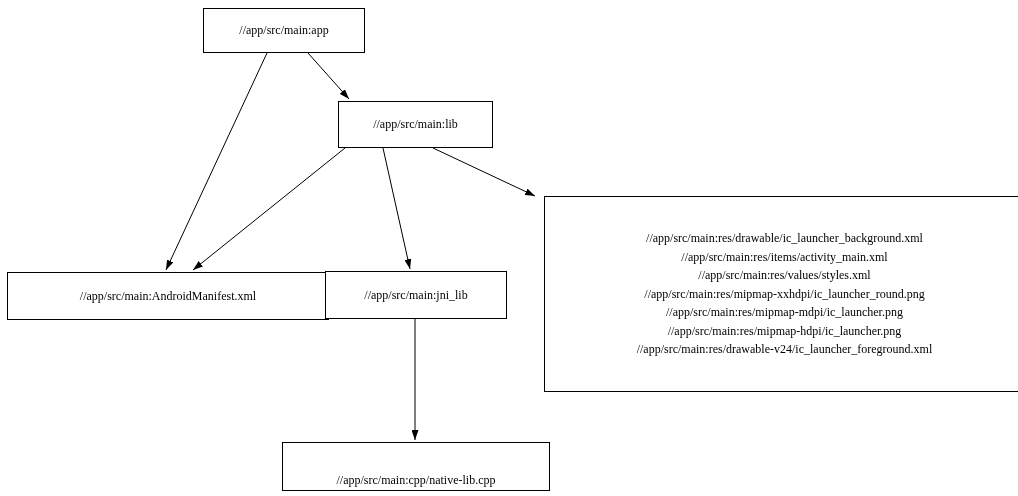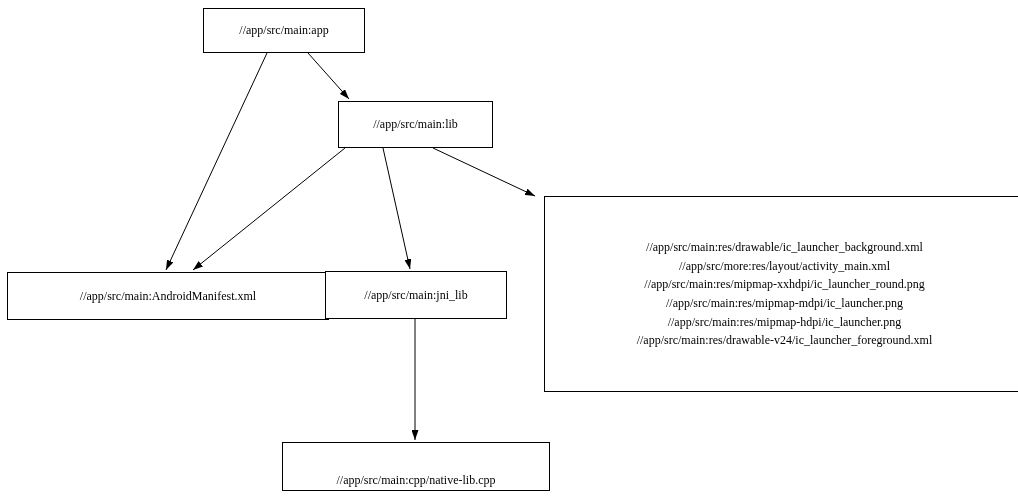--- a/index.html
+++ b/index.html
@@ -70,21 +70,22 @@
   <div class="node node-manifest">
     <span>//app/src/main:AndroidManifest.xml</span>
   </div>
 
   <div class="node node-jni-lib">
     <span>//app/src/main:jni_lib</span>
   </div>
 
   <div class="node node-resources">
     <span>//app/src/main:res/drawable/ic_launcher_background.xml</span>
-    <span>//app/src/more:res/layout/activity_main.xml</span>
+    <span>//app/src/main:res/items/activity_main.xml</span>
+    <span>//app/src/main:res/values/styles.xml</span>
     <span>//app/src/main:res/mipmap-xxhdpi/ic_launcher_round.png</span>
     <span>//app/src/main:res/mipmap-mdpi/ic_launcher.png</span>
     <span>//app/src/main:res/mipmap-hdpi/ic_launcher.png</span>
     <span>//app/src/main:res/drawable-v24/ic_launcher_foreground.xml</span>
   </div>
 
   <div class="node node-cpp">
     <span>//app/src/main:cpp/native-lib.cpp</span>
   </div>
 

